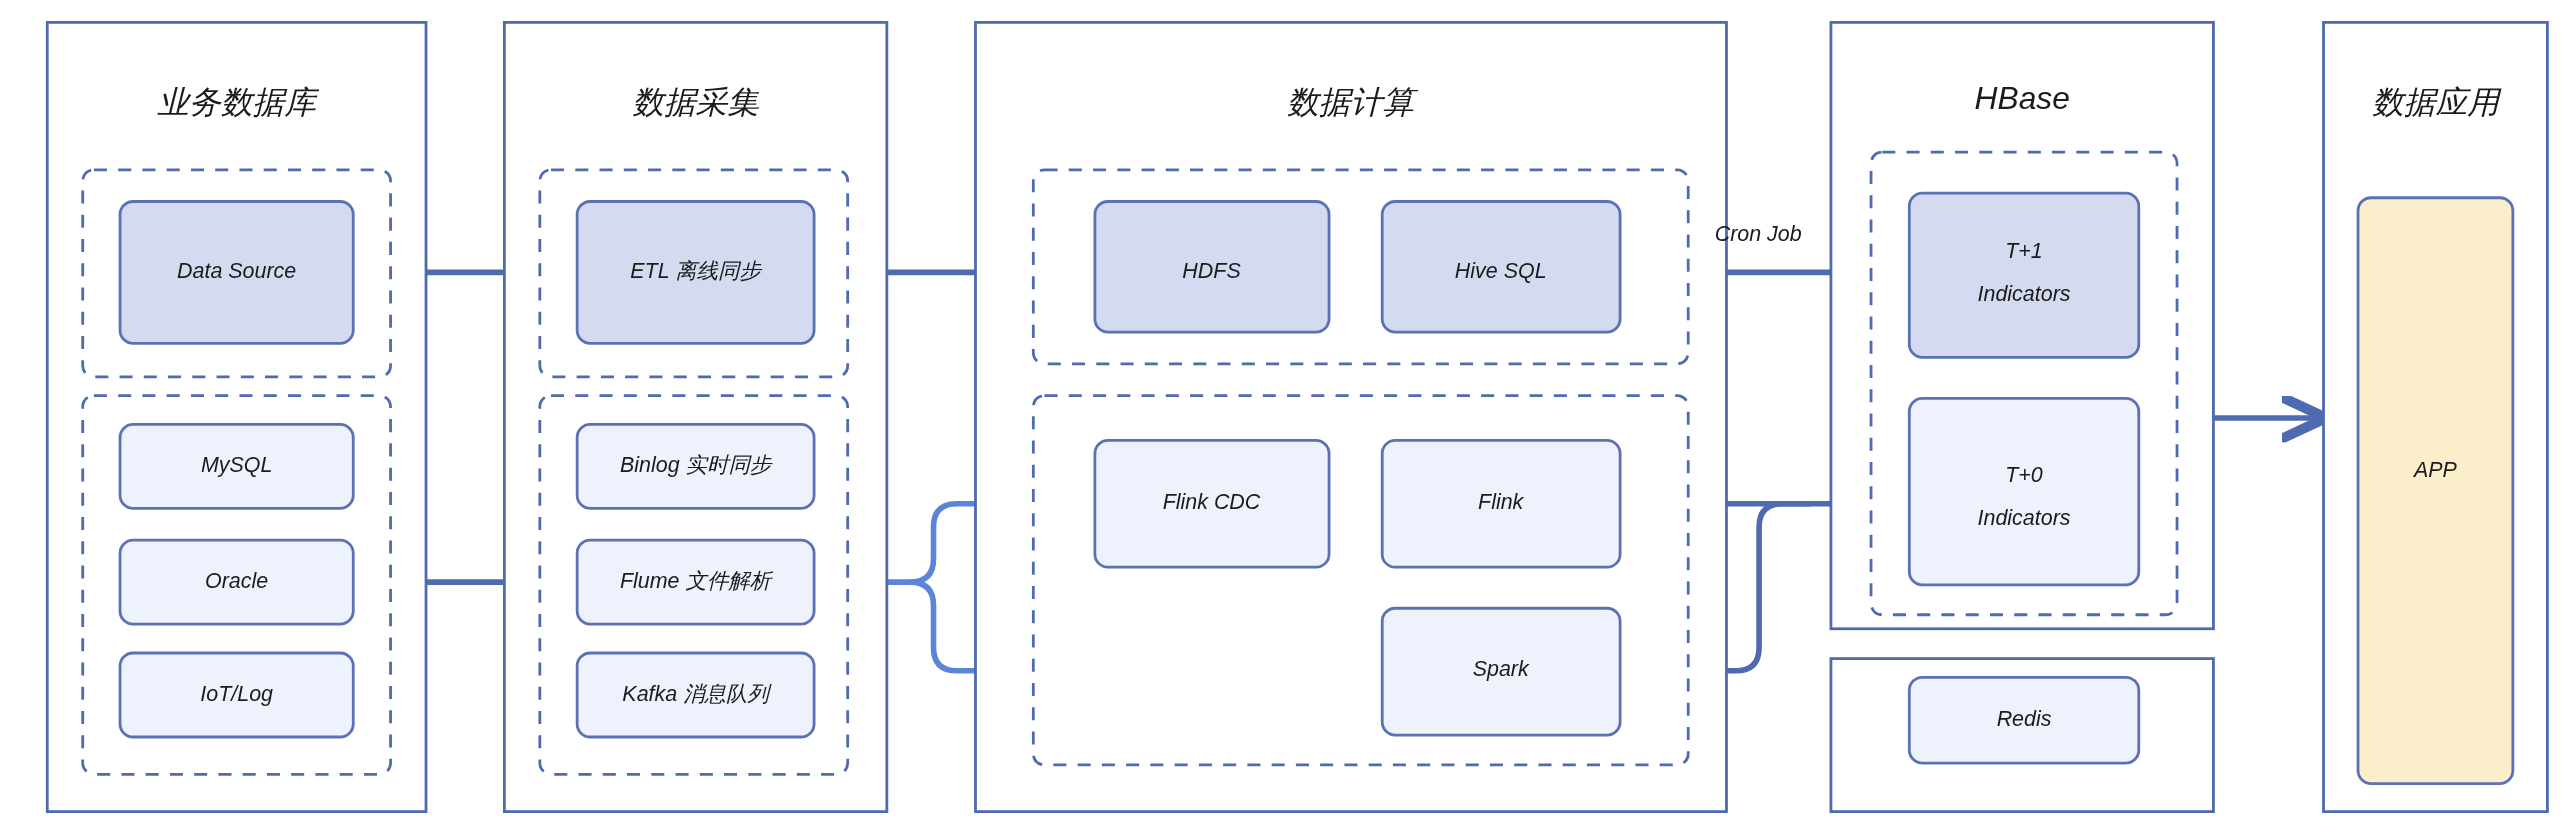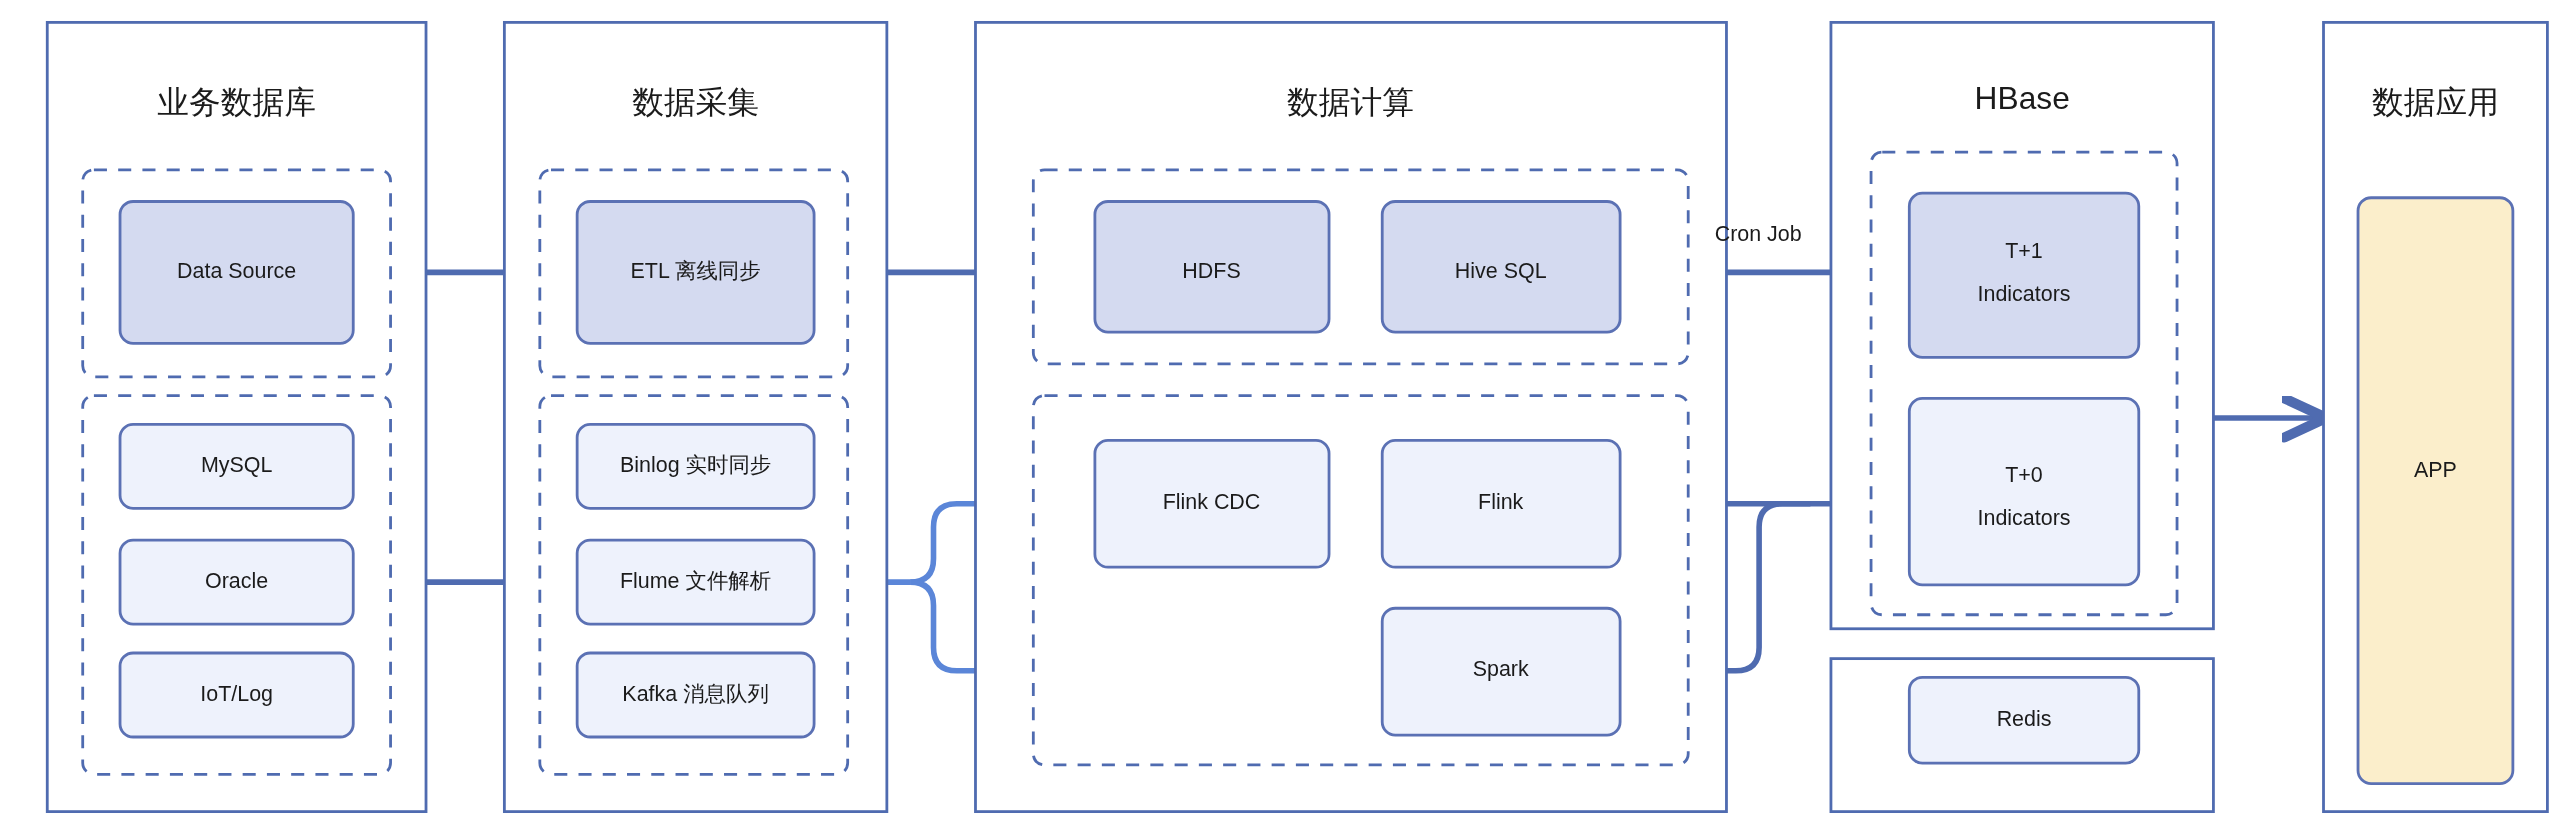--- a/index.html
+++ b/index.html
@@ -11,20 +11,21 @@
     width: 2576px;
     height: 834px;
     font-family: "Liberation Sans", "DejaVu Sans", sans-serif;
     overflow: hidden;
   }
   #stage {
     position: relative;
     width: 2576px;
     height: 834px;
     background: #ffffff;
+    font-style: italic;
   }
   svg.layer {
     position: absolute;
     top: 0;
     left: 0;
     width: 2576px;
     height: 834px;
   }
   .panel-title {
     font-size: 34px;

